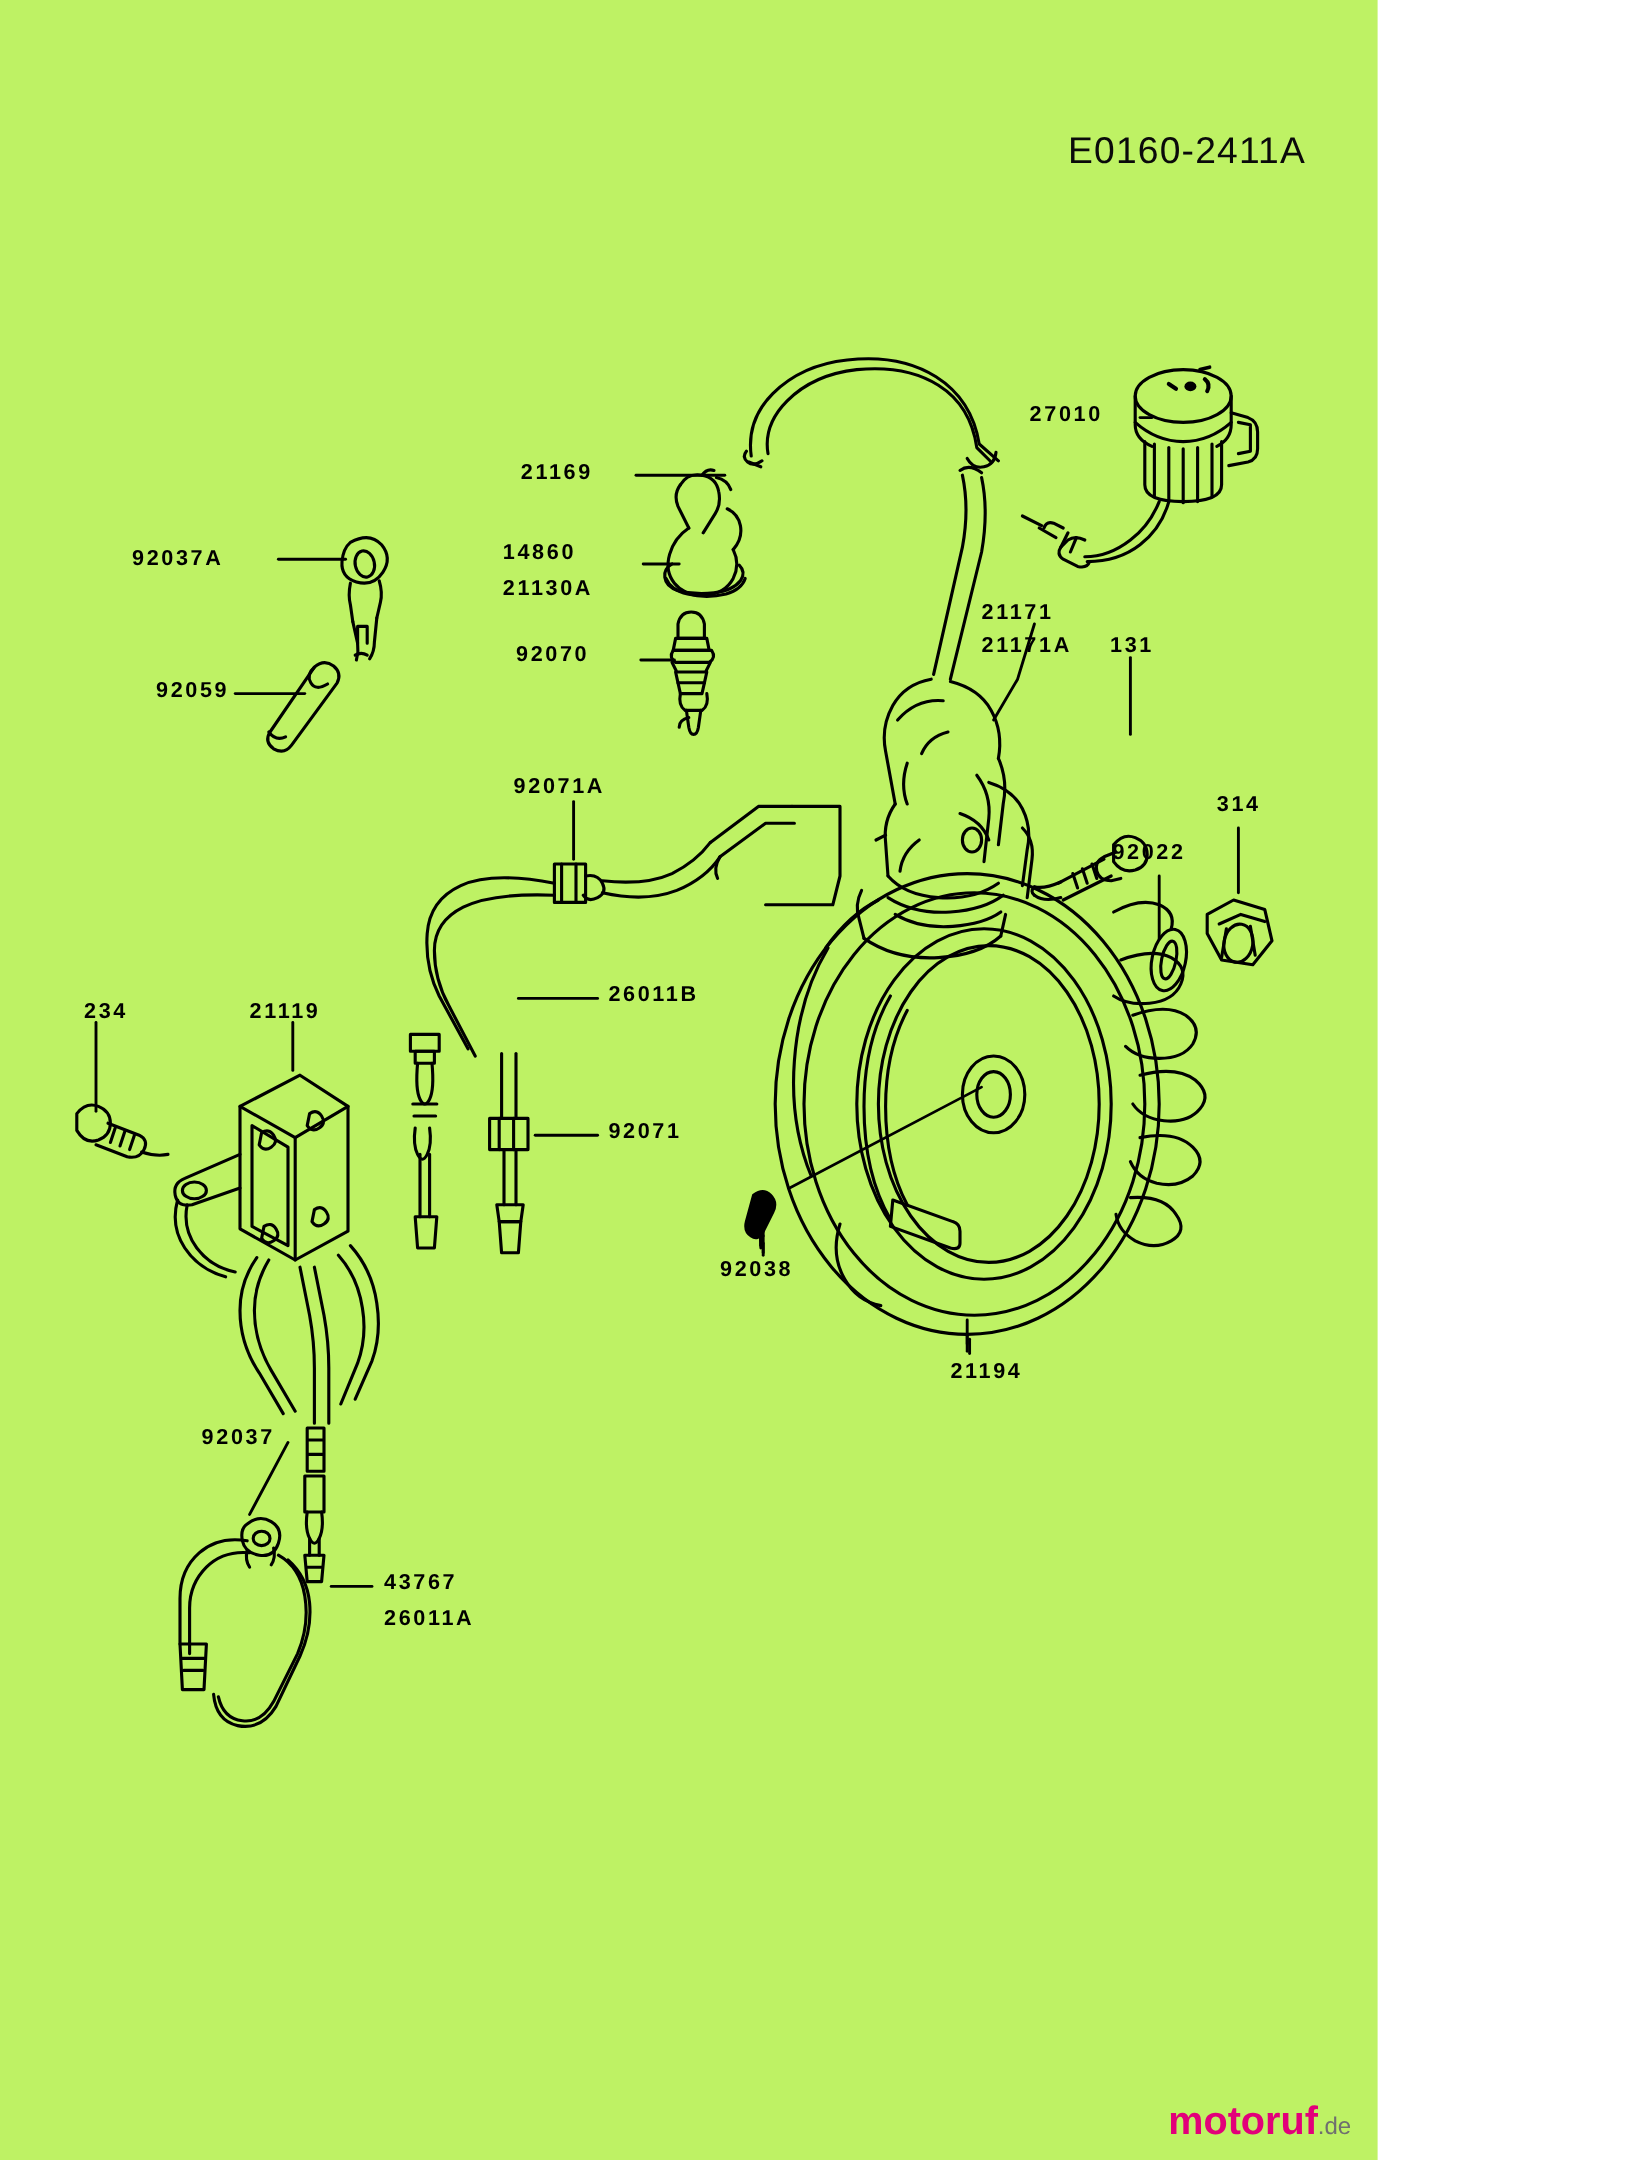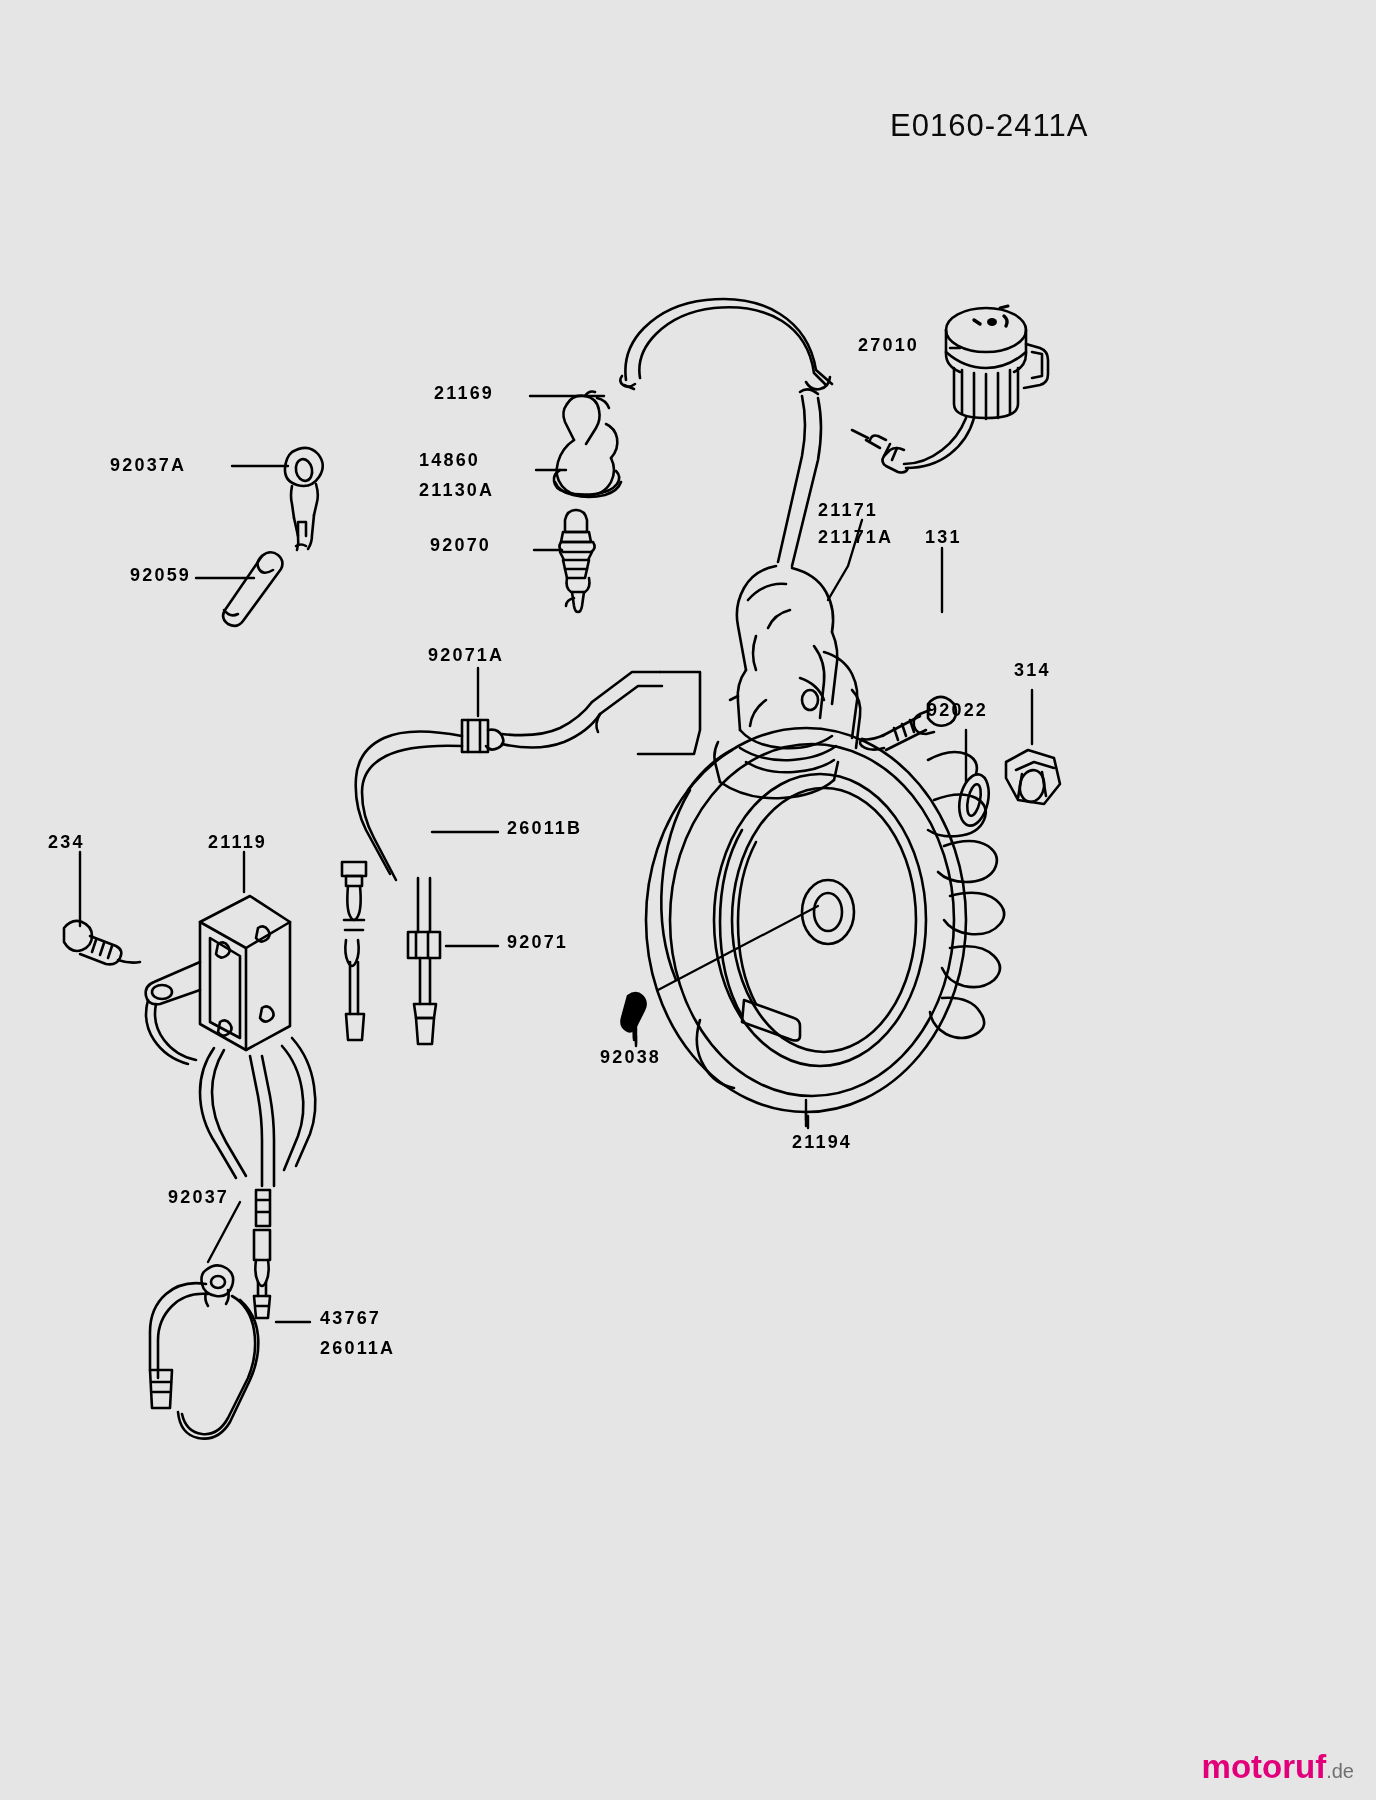--- a/index.html
+++ b/index.html
@@ -1,19 +1,19 @@
 <!DOCTYPE html>
 <html><head>
 <meta charset="utf-8">
 <style>
   html,body{margin:0;padding:0;background:#ffffff;}
   body{width:1376px;height:1800px;position:relative;overflow:hidden;
        font-family:"Liberation Sans", sans-serif;color:#000;}
 
-  #sheet{position:absolute;inset:0;width:1376px;height:1800px;background:#e5e5e5;}
+  #sheet{position:absolute;inset:0;width:1148px;height:1800px;background:#bef264;}
 
   .diagram-title{
     position:absolute; left:890px; top:108px;
     font-size:31px; letter-spacing:1.0px; font-weight:400;
     font-family:"Liberation Sans", sans-serif; color:#0a0a0a;
     white-space:nowrap;
   }
 
   
   .callout{
@@ -369,21 +369,21 @@
   <div class="callout" style="left:430px;top:535px;">92070</div>
   <div class="callout" style="left:858px;top:335px;">27010</div>
   <div class="callout" style="left:818px;top:500px;">21171</div>
   <div class="callout" style="left:818px;top:527px;">21171A</div>
   <div class="callout" style="left:925px;top:527px;">131</div>
   <div class="callout" style="left:1014px;top:660px;">314</div>
   <div class="callout" style="left:927px;top:700px;">92022</div>
   <div class="callout" style="left:428px;top:645px;">92071A</div>
   <div class="callout" style="left:507px;top:818px;">26011B</div>
   <div class="callout" style="left:507px;top:932px;">92071</div>
-  <div class="callout" style="left:48px;top:832px;">234</div>
+  <div class="callout" style="left:70px;top:832px;">234</div>
   <div class="callout" style="left:208px;top:832px;text-align:right;">21119</div>
   <div class="callout" style="left:600px;top:1047px;">92038</div>
   <div class="callout" style="left:766px;top:1132px;margin-left:26px;">21194</div>
   <div class="callout" style="left:168px;top:1187px;">92037</div>
   <div class="callout" style="left:320px;top:1308px;">43767</div>
   <div class="callout" style="left:320px;top:1338px;">26011A</div>
 
   <div class="watermark">
     <span class="wm-a">motoruf</span><span class="wm-b">.de</span>
   </div>

